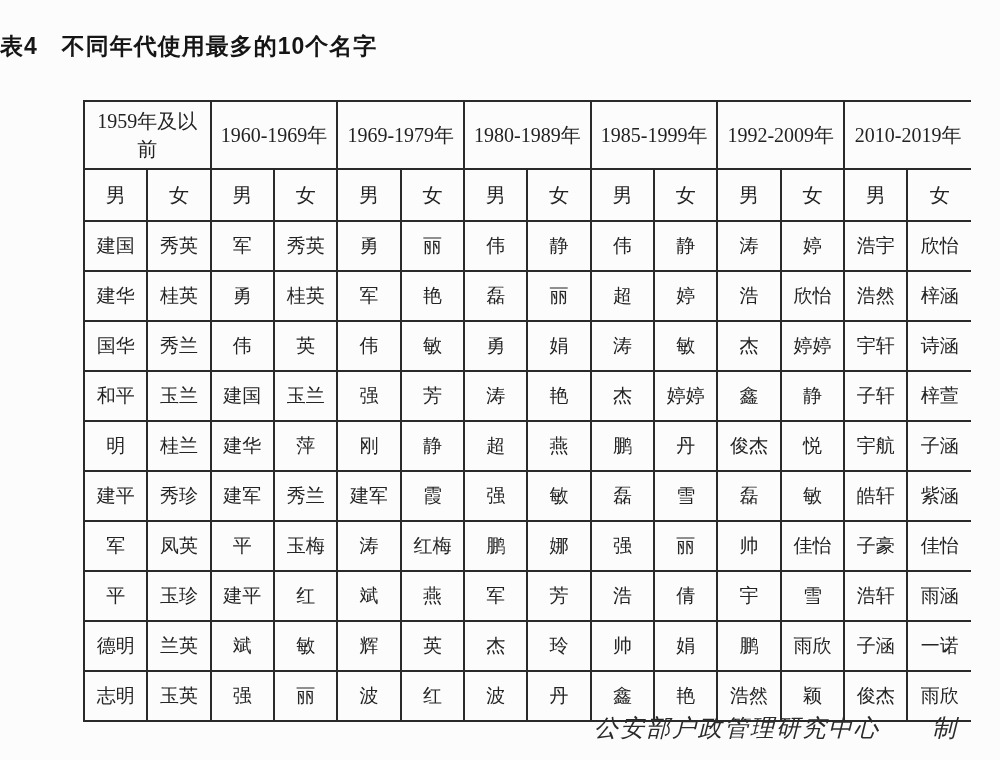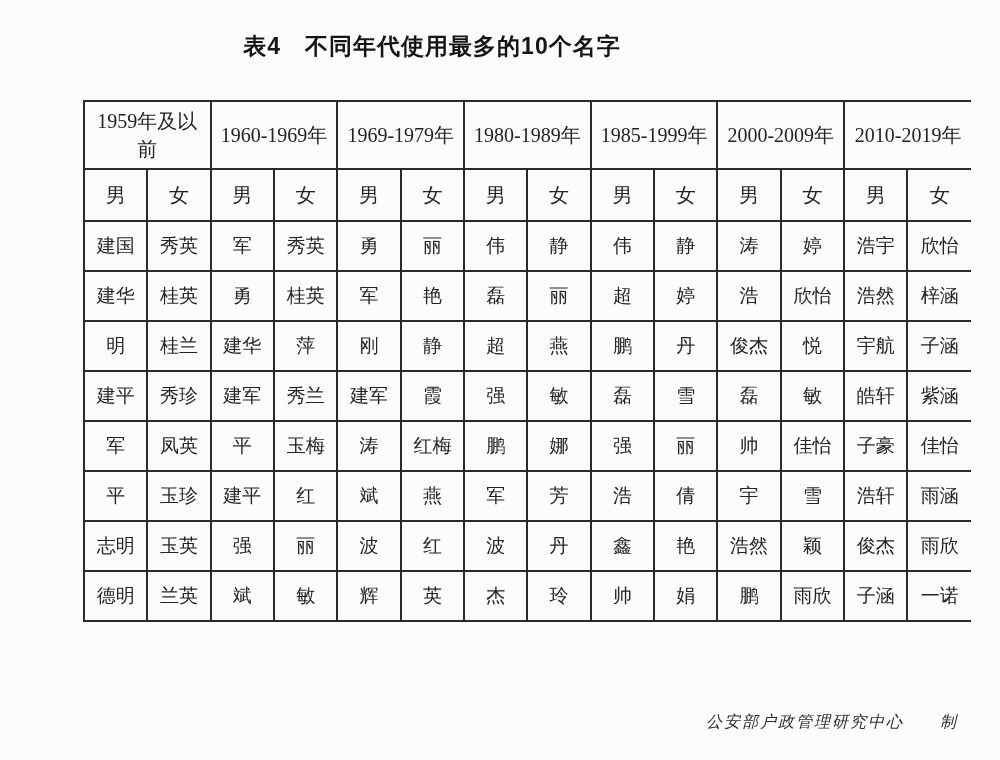--- a/index.html
+++ b/index.html
@@ -9,21 +9,20 @@
     background: #fcfcfc;
     color: #1c1c1c;
     font-family: "Liberation Sans", sans-serif;
     overflow: hidden;
   }
   .page-title {
     position: absolute;
     top: 31px;
     left: 0;
     width: 864px;
-    text-align: center;
     font-size: 23px;
     font-weight: 700;
     letter-spacing: 1px;
     color: #151515;
   }
   table.names {
     position: absolute;
     left: 83px;
     top: 100px;
     width: 888px;
@@ -59,42 +58,42 @@
     height: 50px;
     font-size: 19px;
     color: #242424;
   }
   .footer-credit {
     position: absolute;
     top: 712px;
     right: 42px;
     font-family: "Liberation Serif", serif;
     font-style: italic;
-    font-size: 16px;
+    font-size: 24px;
     letter-spacing: 2px;
     color: #2b2b2b;
   }
 </style>
 </head>
 <body>
 
 <div class="page-title">表4　不同年代使用最多的10个名字</div>
 
 <table class="names">
   <colgroup>
     <col span="14">
   </colgroup>
   <thead>
     <tr>
       <th colspan="2" class="dcell">1959年及以前</th>
       <th colspan="2" class="dcell">1960-1969年</th>
       <th colspan="2" class="dcell">1969-1979年</th>
       <th colspan="2" class="dcell">1980-1989年</th>
       <th colspan="2" class="dcell">1985-1999年</th>
-      <th colspan="2" class="dcell">2000-2009年</th>
+      <th colspan="2" class="dcell">1992-2009年</th>
       <th colspan="2" class="dcell">2010-2019年</th>
     </tr>
     <tr>
         <th class="gcell">男</th>
         <th class="gcell">女</th>
         <th class="gcell">男</th>
         <th class="gcell">女</th>
         <th class="gcell">男</th>
         <th class="gcell">女</th>
         <th class="gcell">男</th>
@@ -132,20 +131,52 @@
         <td class="ncell">军</td>
         <td class="ncell">艳</td>
         <td class="ncell">磊</td>
         <td class="ncell">丽</td>
         <td class="ncell">超</td>
         <td class="ncell">婷</td>
         <td class="ncell">浩</td>
         <td class="ncell">欣怡</td>
         <td class="ncell">浩然</td>
         <td class="ncell">梓涵</td>
+      </tr>
+      <tr>
+        <td class="ncell">国华</td>
+        <td class="ncell">秀兰</td>
+        <td class="ncell">伟</td>
+        <td class="ncell">英</td>
+        <td class="ncell">伟</td>
+        <td class="ncell">敏</td>
+        <td class="ncell">勇</td>
+        <td class="ncell">娟</td>
+        <td class="ncell">涛</td>
+        <td class="ncell">敏</td>
+        <td class="ncell">杰</td>
+        <td class="ncell">婷婷</td>
+        <td class="ncell">宇轩</td>
+        <td class="ncell">诗涵</td>
+      </tr>
+      <tr>
+        <td class="ncell">和平</td>
+        <td class="ncell">玉兰</td>
+        <td class="ncell">建国</td>
+        <td class="ncell">玉兰</td>
+        <td class="ncell">强</td>
+        <td class="ncell">芳</td>
+        <td class="ncell">涛</td>
+        <td class="ncell">艳</td>
+        <td class="ncell">杰</td>
+        <td class="ncell">婷婷</td>
+        <td class="ncell">鑫</td>
+        <td class="ncell">静</td>
+        <td class="ncell">子轩</td>
+        <td class="ncell">梓萱</td>
       </tr>
       <tr>
         <td class="ncell">明</td>
         <td class="ncell">桂兰</td>
         <td class="ncell">建华</td>
         <td class="ncell">萍</td>
         <td class="ncell">刚</td>
         <td class="ncell">静</td>
         <td class="ncell">超</td>
         <td class="ncell">燕</td>
@@ -196,49 +227,49 @@
         <td class="ncell">斌</td>
         <td class="ncell">燕</td>
         <td class="ncell">军</td>
         <td class="ncell">芳</td>
         <td class="ncell">浩</td>
         <td class="ncell">倩</td>
         <td class="ncell">宇</td>
         <td class="ncell">雪</td>
         <td class="ncell">浩轩</td>
         <td class="ncell">雨涵</td>
+      </tr>
+      <tr>
+        <td class="ncell">德明</td>
+        <td class="ncell">兰英</td>
+        <td class="ncell">斌</td>
+        <td class="ncell">敏</td>
+        <td class="ncell">辉</td>
+        <td class="ncell">英</td>
+        <td class="ncell">杰</td>
+        <td class="ncell">玲</td>
+        <td class="ncell">帅</td>
+        <td class="ncell">娟</td>
+        <td class="ncell">鹏</td>
+        <td class="ncell">雨欣</td>
+        <td class="ncell">子涵</td>
+        <td class="ncell">一诺</td>
       </tr>
       <tr>
         <td class="ncell">志明</td>
         <td class="ncell">玉英</td>
         <td class="ncell">强</td>
         <td class="ncell">丽</td>
         <td class="ncell">波</td>
         <td class="ncell">红</td>
         <td class="ncell">波</td>
         <td class="ncell">丹</td>
         <td class="ncell">鑫</td>
         <td class="ncell">艳</td>
         <td class="ncell">浩然</td>
         <td class="ncell">颖</td>
         <td class="ncell">俊杰</td>
         <td class="ncell">雨欣</td>
       </tr>
-      <tr>
-        <td class="ncell">德明</td>
-        <td class="ncell">兰英</td>
-        <td class="ncell">斌</td>
-        <td class="ncell">敏</td>
-        <td class="ncell">辉</td>
-        <td class="ncell">英</td>
-        <td class="ncell">杰</td>
-        <td class="ncell">玲</td>
-        <td class="ncell">帅</td>
-        <td class="ncell">娟</td>
-        <td class="ncell">鹏</td>
-        <td class="ncell">雨欣</td>
-        <td class="ncell">子涵</td>
-        <td class="ncell">一诺</td>
-      </tr>
     </tbody>
 </table>
 
 <div class="footer-credit">公安部户政管理研究中心　　制</div>
 
 </body></html>

